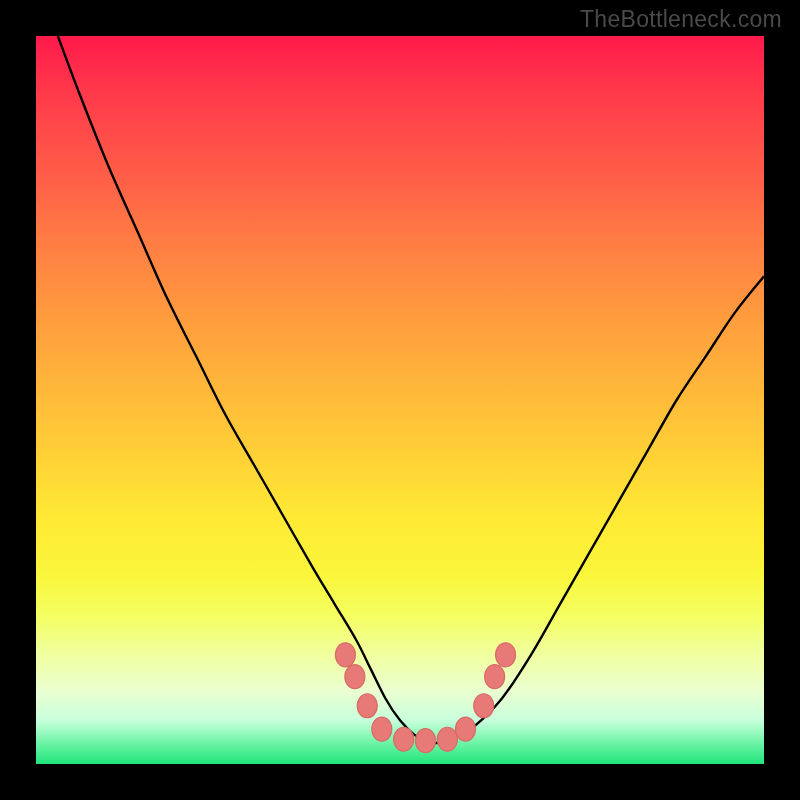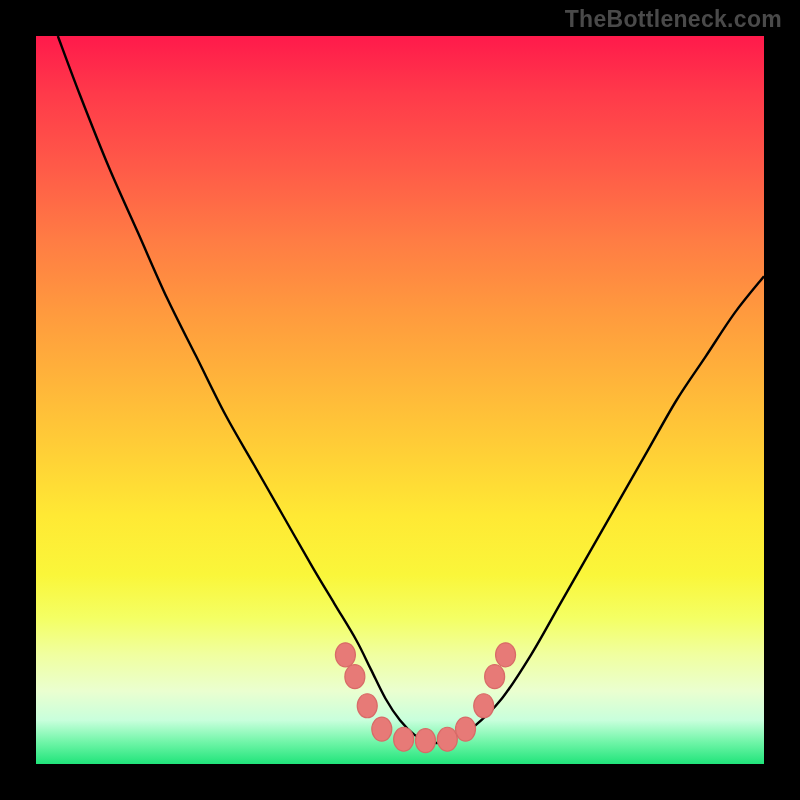--- a/index.html
+++ b/index.html
@@ -48,21 +48,21 @@
     left: 0;
     width: 728px;
     height: 728px;
   }
   .brand {
     position: absolute;
     top: 6px;
     right: 18px;
     color: #4a4a4a;
     font-size: 23px;
-    font-weight: 700;
+    font-weight: 400;
     letter-spacing: 0.3px;
   }
 </style>
 </head>
 <body>
 
 <div class="frame">
   <div class="brand">TheBottleneck.com</div>
   <div class="plot-area">
     <svg class="curve" viewBox="0 0 728 728" preserveAspectRatio="none">

